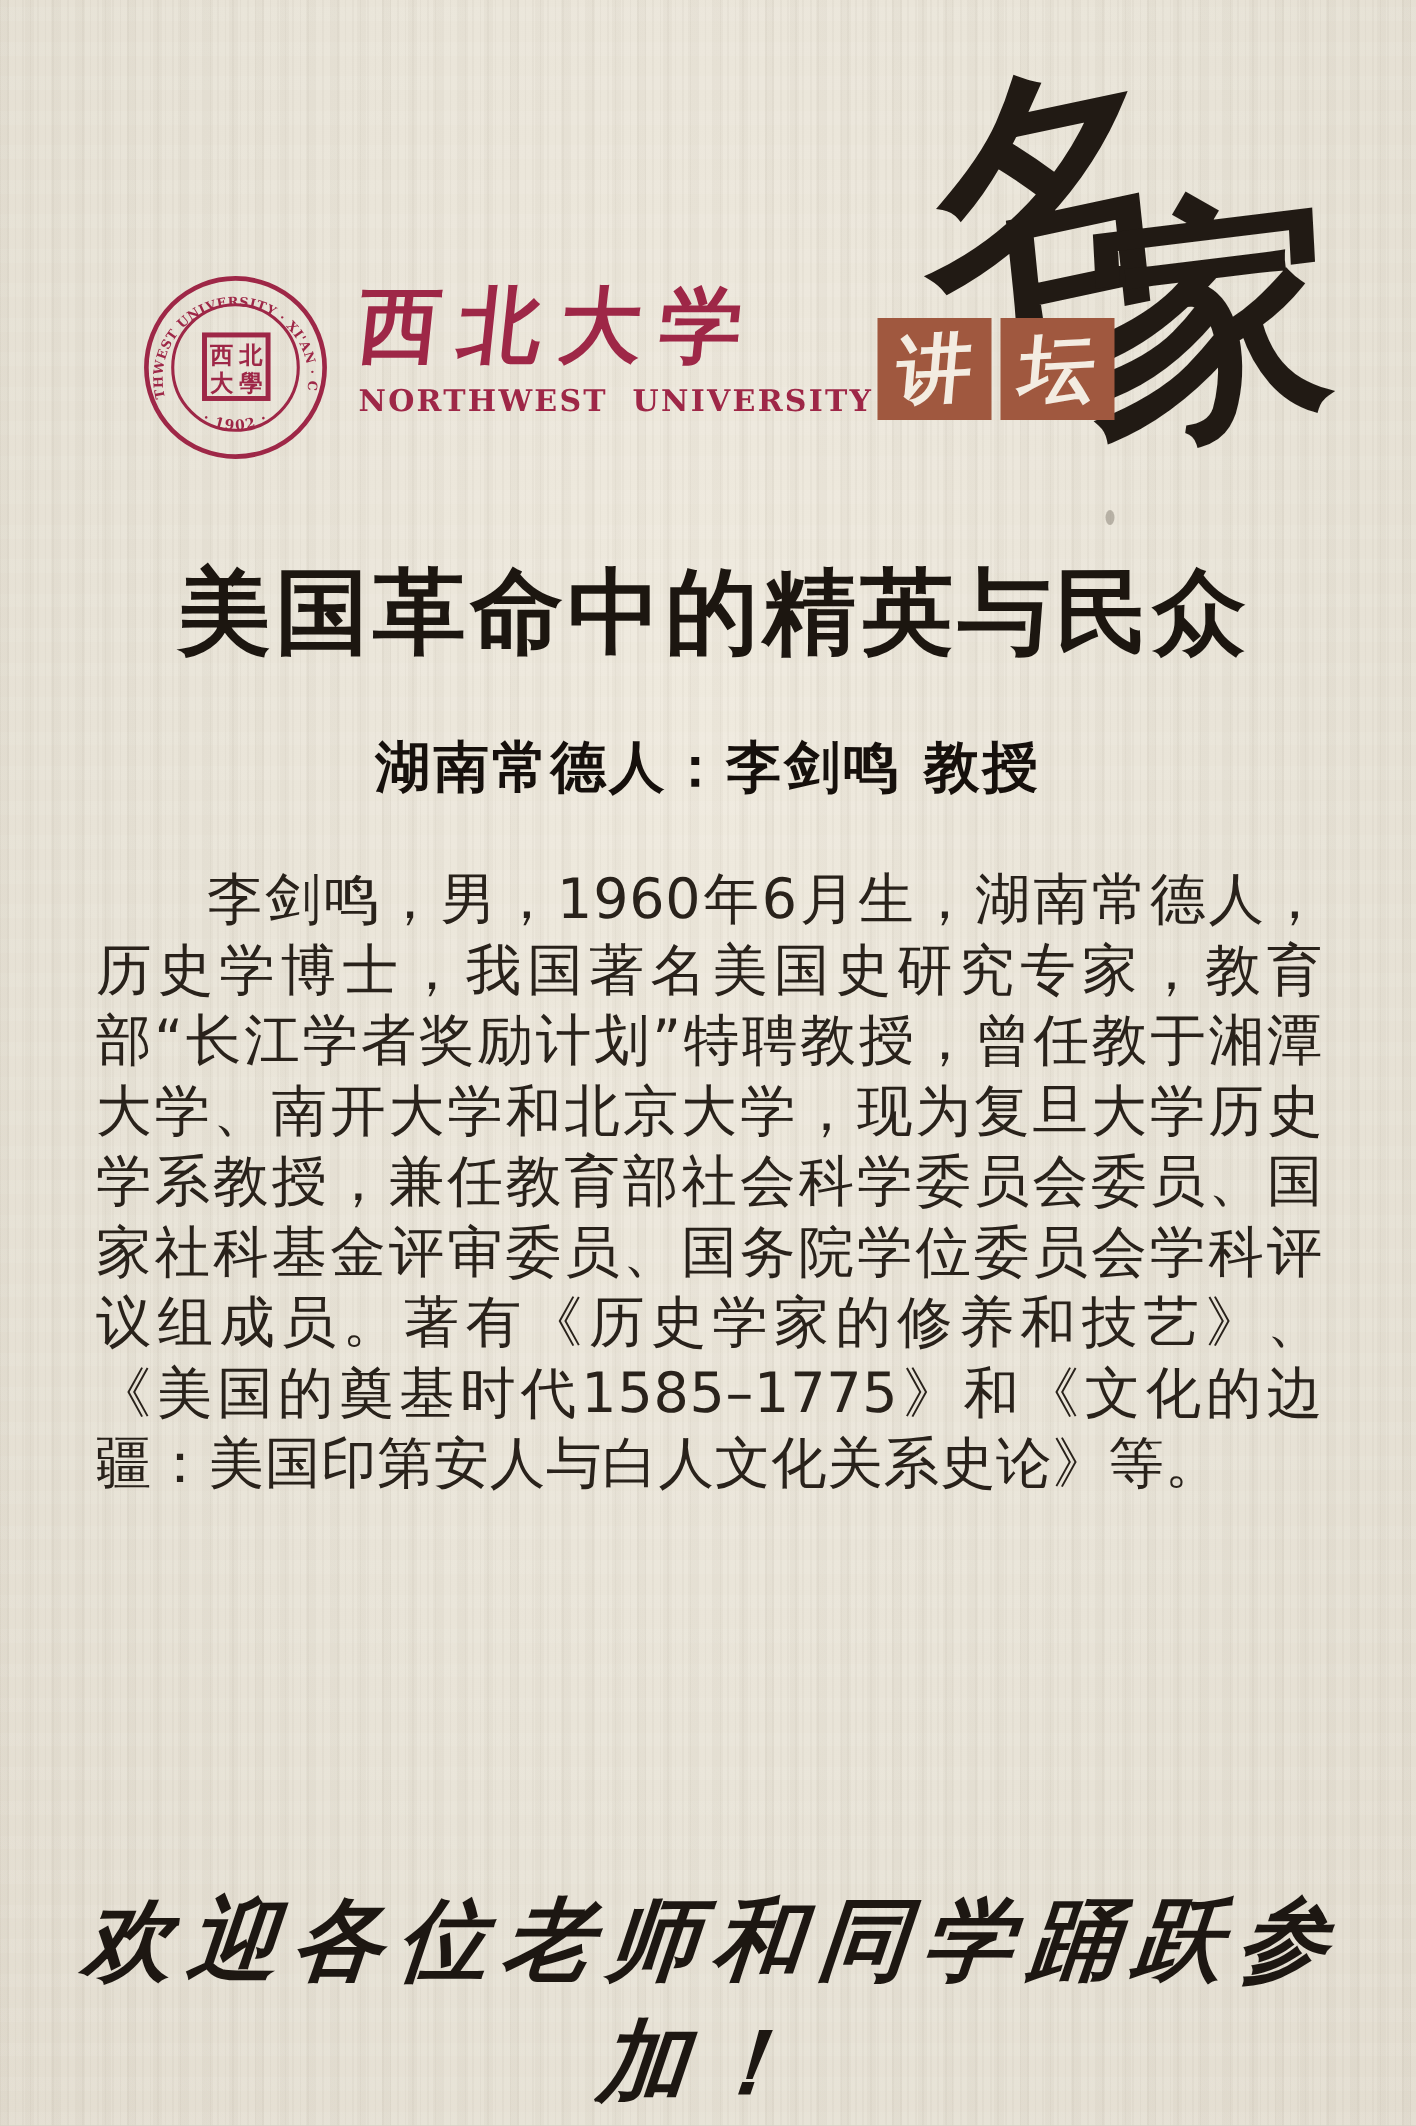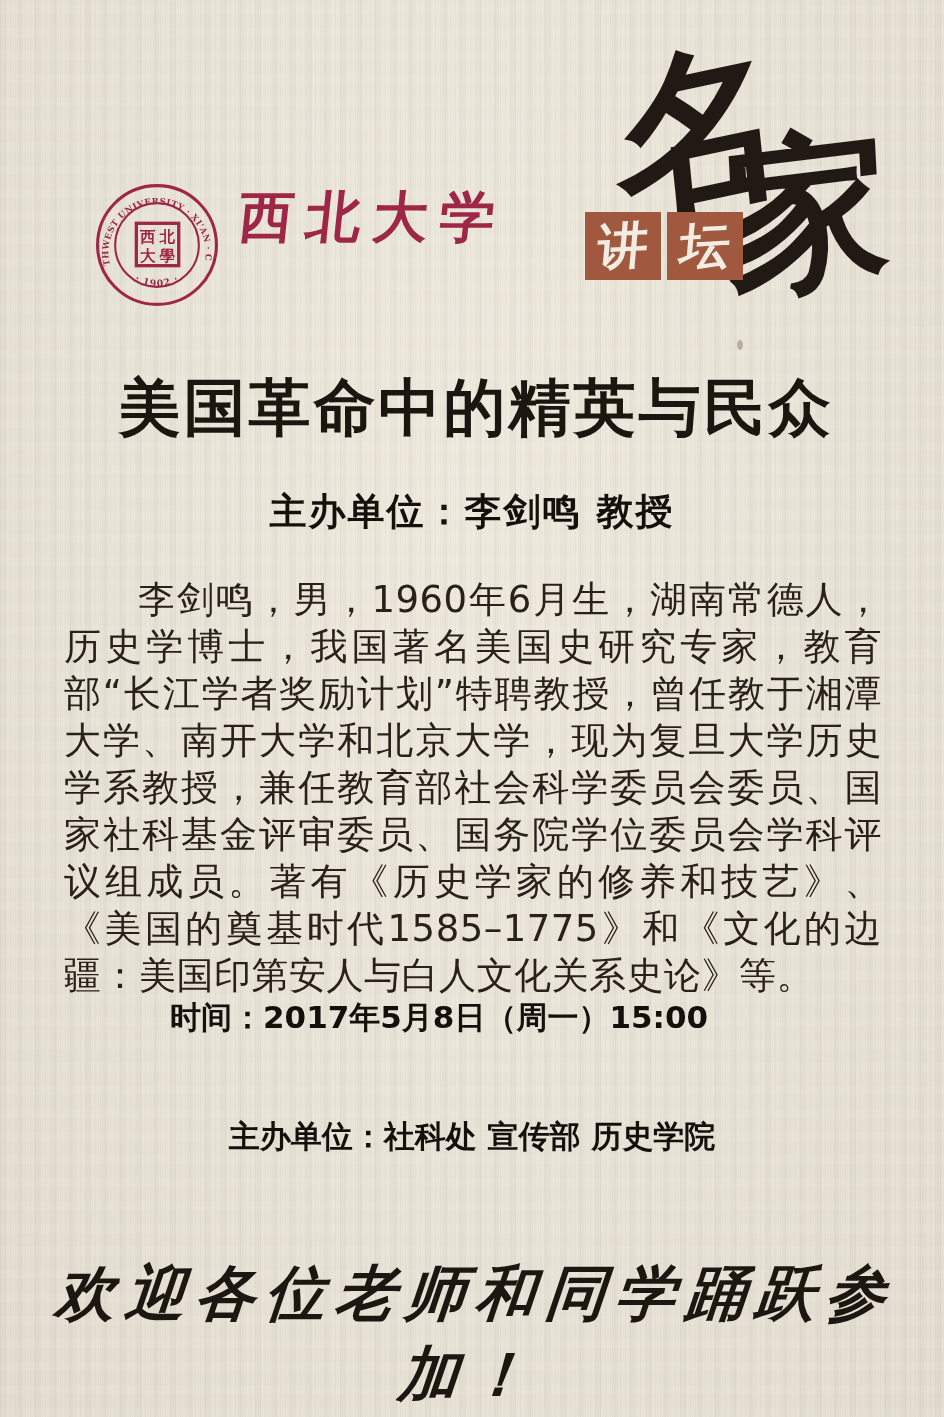--- a/index.html
+++ b/index.html
@@ -104,46 +104,41 @@
       <rect x="40" y="39" width="41" height="41" fill="none" stroke="#9e2747" stroke-width="3.2"></rect>
       <g font-family="DejaVu Serif, serif" font-size="15" font-weight="bold" fill="#9e2747" text-anchor="middle">
         <text x="51" y="57">西</text>
         <text x="70" y="57">北</text>
         <text x="51" y="75">大</text>
         <text x="70" y="75">學</text>
       </g>
     </svg>
     <div class="univ-names">
       <div class="univ-zh">西北大学</div>
+      <div class="univ-en">NORTHWEST UNIVERSITY</div>
     </div>
   </div>
 
   <div class="forum-logo">
     <span class="forum-char ming">名</span>
     <span class="forum-char jia">家</span>
     <span class="forum-box b1">
       <span>讲</span>
     </span>
     <span class="forum-box b2">
       <span>坛</span>
     </span>
   </div>
 
   <span class="smudge"></span>
 
   <h1 class="lecture-title">美国革命中的精英与民众</h1>
-  <h2 class="speaker-line">主办单位：李剑鸣  教授</h2>
+  <h2 class="speaker-line">湖南常德人：李剑鸣  教授</h2>
 
   <p class="bio">李剑鸣，男，1960年6月生，湖南常德人，历史学博士，我国著名美国史研究专家，教育部“长江学者奖励计划”特聘教授，曾任教于湘潭大学、南开大学和北京大学，现为复旦大学历史学系教授，兼任教育部社会科学委员会委员、国家社科基金评审委员、国务院学位委员会学科评议组成员。著有《历史学家的修养和技艺》、《美国的奠基时代1585–1775》和《文化的边疆：美国印第安人与白人文化关系史论》等。</p>
 
   <div class="info-block">
-    <div>
-      <span>时间：</span><span>2017年5月8日（周一）15:00</span>
-    </div>
   </div>
 
-  <div class="organizer-line">
-    <span>主办单位：</span><span>社科处 宣传部 历史学院</span>
-  </div>
 
   <div class="welcome-line">欢迎各位老师和同学踊跃参加！</div>
 
 </div>
 
 </body></html>

